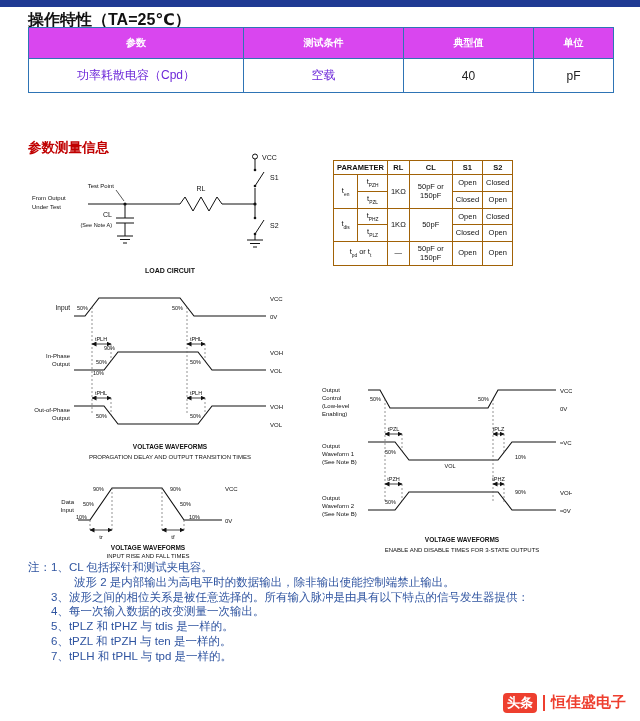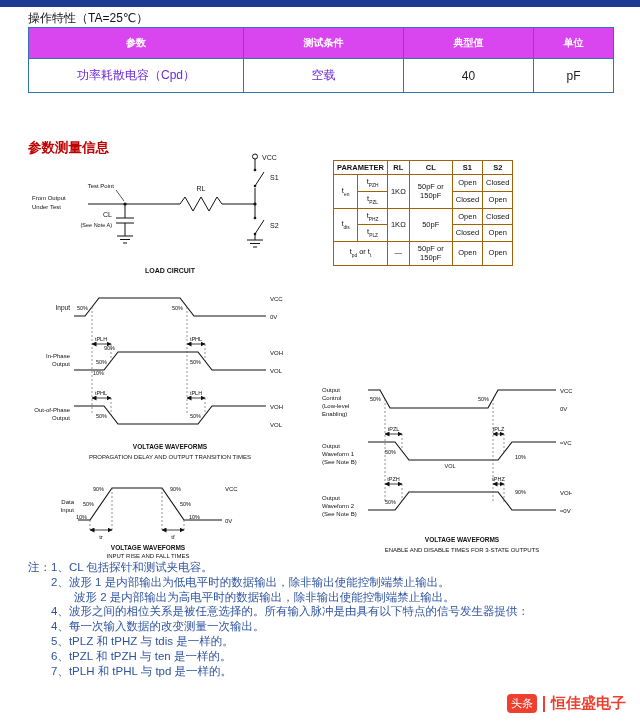--- a/index.html
+++ b/index.html
@@ -1,20 +1,20 @@
 <!DOCTYPE html>
 <html><head>
 <meta charset="utf-8">
 <style>
   html,body { margin:0; padding:0; background:#ffffff; }
   .page { position:relative; width:640px; height:721px; background:#fff; overflow:hidden;
           font-family:"Liberation Sans","DejaVu Sans",sans-serif; color:#111; }
   .topbar { position:absolute; left:0; top:0; width:640px; height:7px; background:#1f3a93; }
 
-  .ops-title { position:absolute; left:28px; top:10px; font-size:12px; font-weight:normal; color:#111; }
+  .ops-title { position:absolute; left:28px; top:10px; font-size:16px; font-weight:bold; color:#111; }
   table.ops { position:absolute; left:28px; top:27px; border-collapse:collapse; table-layout:fixed; }
   table.ops th { background:#d946ef; color:#fff; font-size:10px; font-weight:bold; border:1px solid #2e74b5; padding:8px 4px; }
   table.ops td { font-size:12px; text-align:center; border:1px solid #2e74b5; padding:8px 4px; color:#222; }
   table.ops td.blue { color:#6d28d9; }
 
   .section-title { position:absolute; left:28px; top:139px; color:#c00000; font-size:13.5px; font-weight:bold; }
 
   table.ptable { position:absolute; left:333px; top:160px; border-collapse:collapse; font-size:7.5px; color:#111; }
   table.ptable th, table.ptable td { border:1px solid #a16207; text-align:center; padding:2px 3px; line-height:1.25; }
   table.ptable th { font-weight:bold; }
@@ -29,21 +29,21 @@
   svg text { font-family:"Liberation Sans","DejaVu Sans",sans-serif; fill:#111; }
   .t5 { font-size:5.5px; } .t6 { font-size:6px; } .t65 { font-size:6.5px; } .t7 { font-size:7px; }
   .b { font-weight:bold; }
 
   .notes { position:absolute; left:28px; top:560px; width:602px; color:#2f54a0; font-size:11.5px; line-height:14.8px; }
   .nl { white-space:nowrap; }
   .ind1 { padding-left:23px; }
   .ind2 { padding-left:46px; }
 
   .watermark { position:absolute; right:14px; bottom:8px; display:flex; align-items:center; gap:6px; }
-  .wm-badge { background:#ee3f2f; color:#fff; font-weight:normal; font-size:11px; line-height:1.1; padding:3px 4px; border-radius:4px; }
+  .wm-badge { background:#ee3f2f; color:#fff; font-weight:bold; font-size:13px; line-height:1.1; padding:3px 4px; border-radius:4px; }
   .wm-div { width:2px; height:16px; background:#ee3f2f; }
   .wm-name { color:#ee3f2f; font-size:15px; font-weight:bold; }
 </style>
 </head>
 <body>
 
 <div class="page">
   <div class="topbar"></div>
 
   <div class="ops-title">操作特性（TA=25℃）</div>
@@ -310,23 +310,22 @@
     <text x="240" y="35" class="t6">0V</text>
     <text x="240" y="69" class="t6">≈VCC</text>
     <text x="240" y="119" class="t6">VOH</text>
     <text x="240" y="137" class="t6">≈0V</text>
     <text x="142" y="166" class="t65 b" text-anchor="middle">VOLTAGE WAVEFORMS</text>
     <text x="142" y="176" class="t6" text-anchor="middle">ENABLE AND DISABLE TIMES FOR 3-STATE OUTPUTS</text>
   </svg>
 
   <div class="notes">
     <div class="nl"><span>注：</span><span>1、CL 包括探针和测试夹电容。</span></div>
-    <div class="nl ind1">2、波形 1 是内部输出为低电平时的数据输出，除非输出使能控制端禁止输出。</div>
     <div class="nl ind2">波形 2 是内部输出为高电平时的数据输出，除非输出使能控制端禁止输出。</div>
-    <div class="nl ind1">4、波形之间的相位关系是被任意选择的。所有输入脉冲是由具有以下特点的信号发生器提供：</div>
+    <div class="nl ind1">3、波形之间的相位关系是被任意选择的。所有输入脉冲是由具有以下特点的信号发生器提供：</div>
     <div class="nl ind1">4、每一次输入数据的改变测量一次输出。</div>
     <div class="nl ind1">5、tPLZ 和 tPHZ 与 tdis 是一样的。</div>
     <div class="nl ind1">6、tPZL 和 tPZH 与 ten 是一样的。</div>
     <div class="nl ind1">7、tPLH 和 tPHL 与 tpd 是一样的。</div>
   </div>
 
   <div class="watermark">
     <span class="wm-badge">头条</span>
     <span class="wm-div"></span>
     <span class="wm-name">恒佳盛电子</span>

